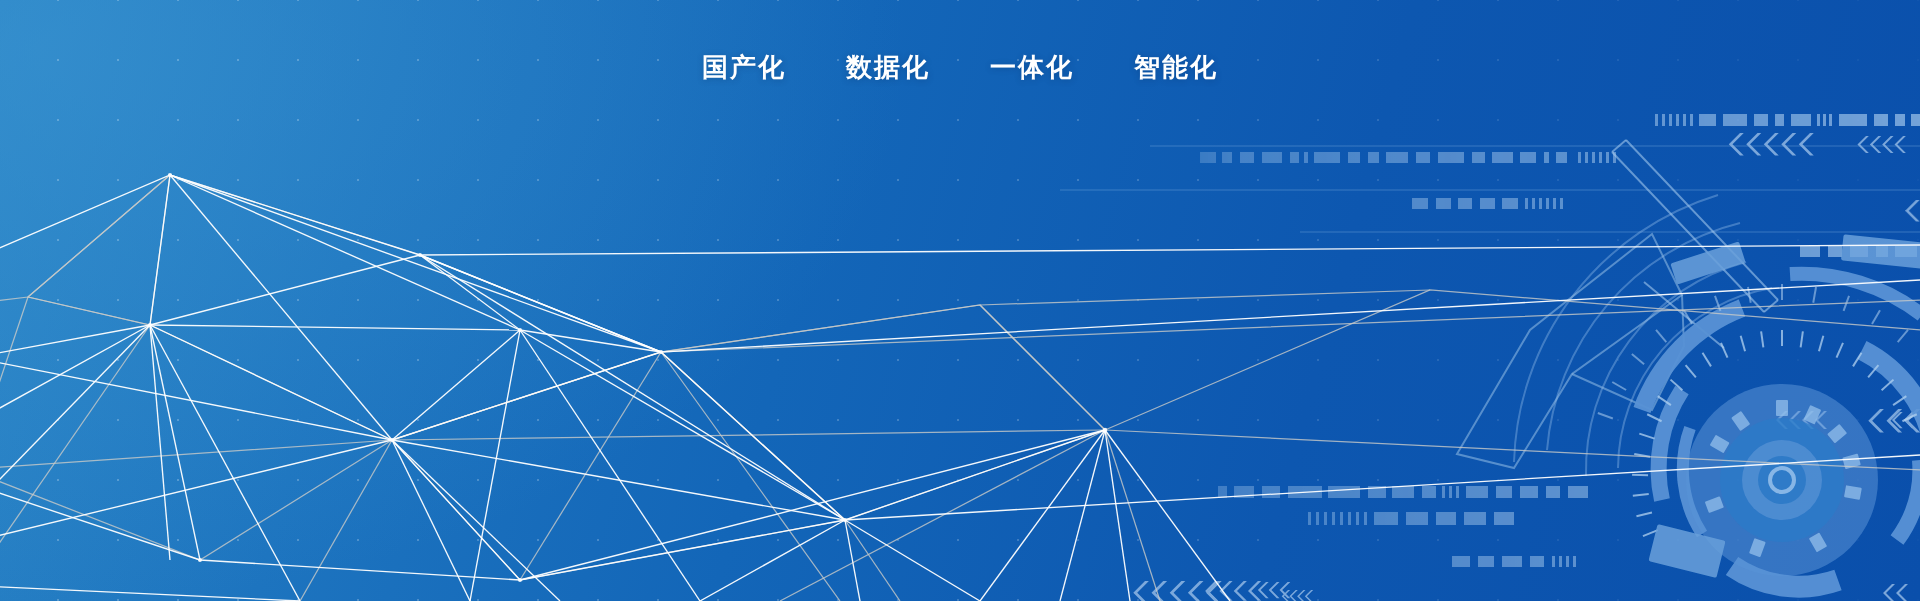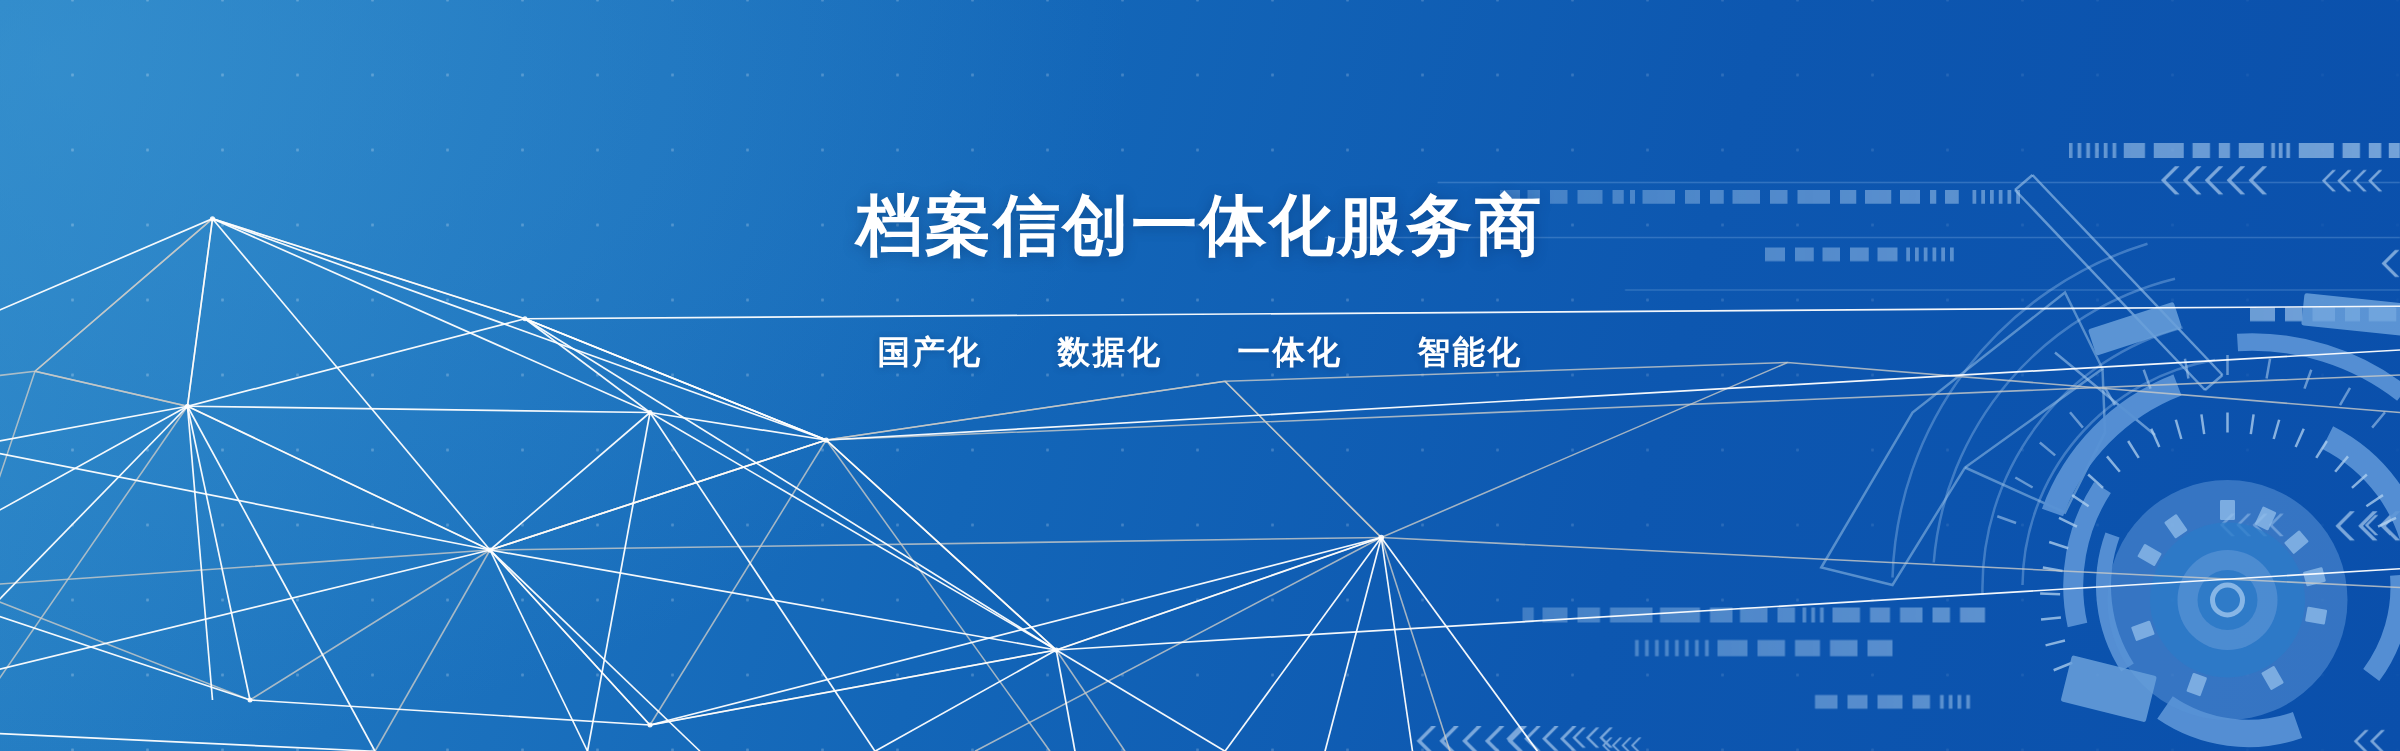--- a/index.html
+++ b/index.html
@@ -458,21 +458,20 @@
       <circle cx="392" cy="440" r="2.1"></circle>
       <circle cx="661" cy="352" r="2.1"></circle>
       <circle cx="845" cy="520" r="2.1"></circle>
       <circle cx="1105" cy="430" r="2.3"></circle>
       <circle cx="520" cy="580" r="2"></circle>
       <circle cx="200" cy="560" r="2"></circle>
     </g>
   </svg>
 
   <div class="content">
-    <div class="title">档案信创一体化服务商</div>
     <div class="subtitle">
       <span>国产化</span>
       <span>数据化</span>
       <span>一体化</span>
       <span>智能化</span>
     </div>
   </div>
 
 </div>
 

